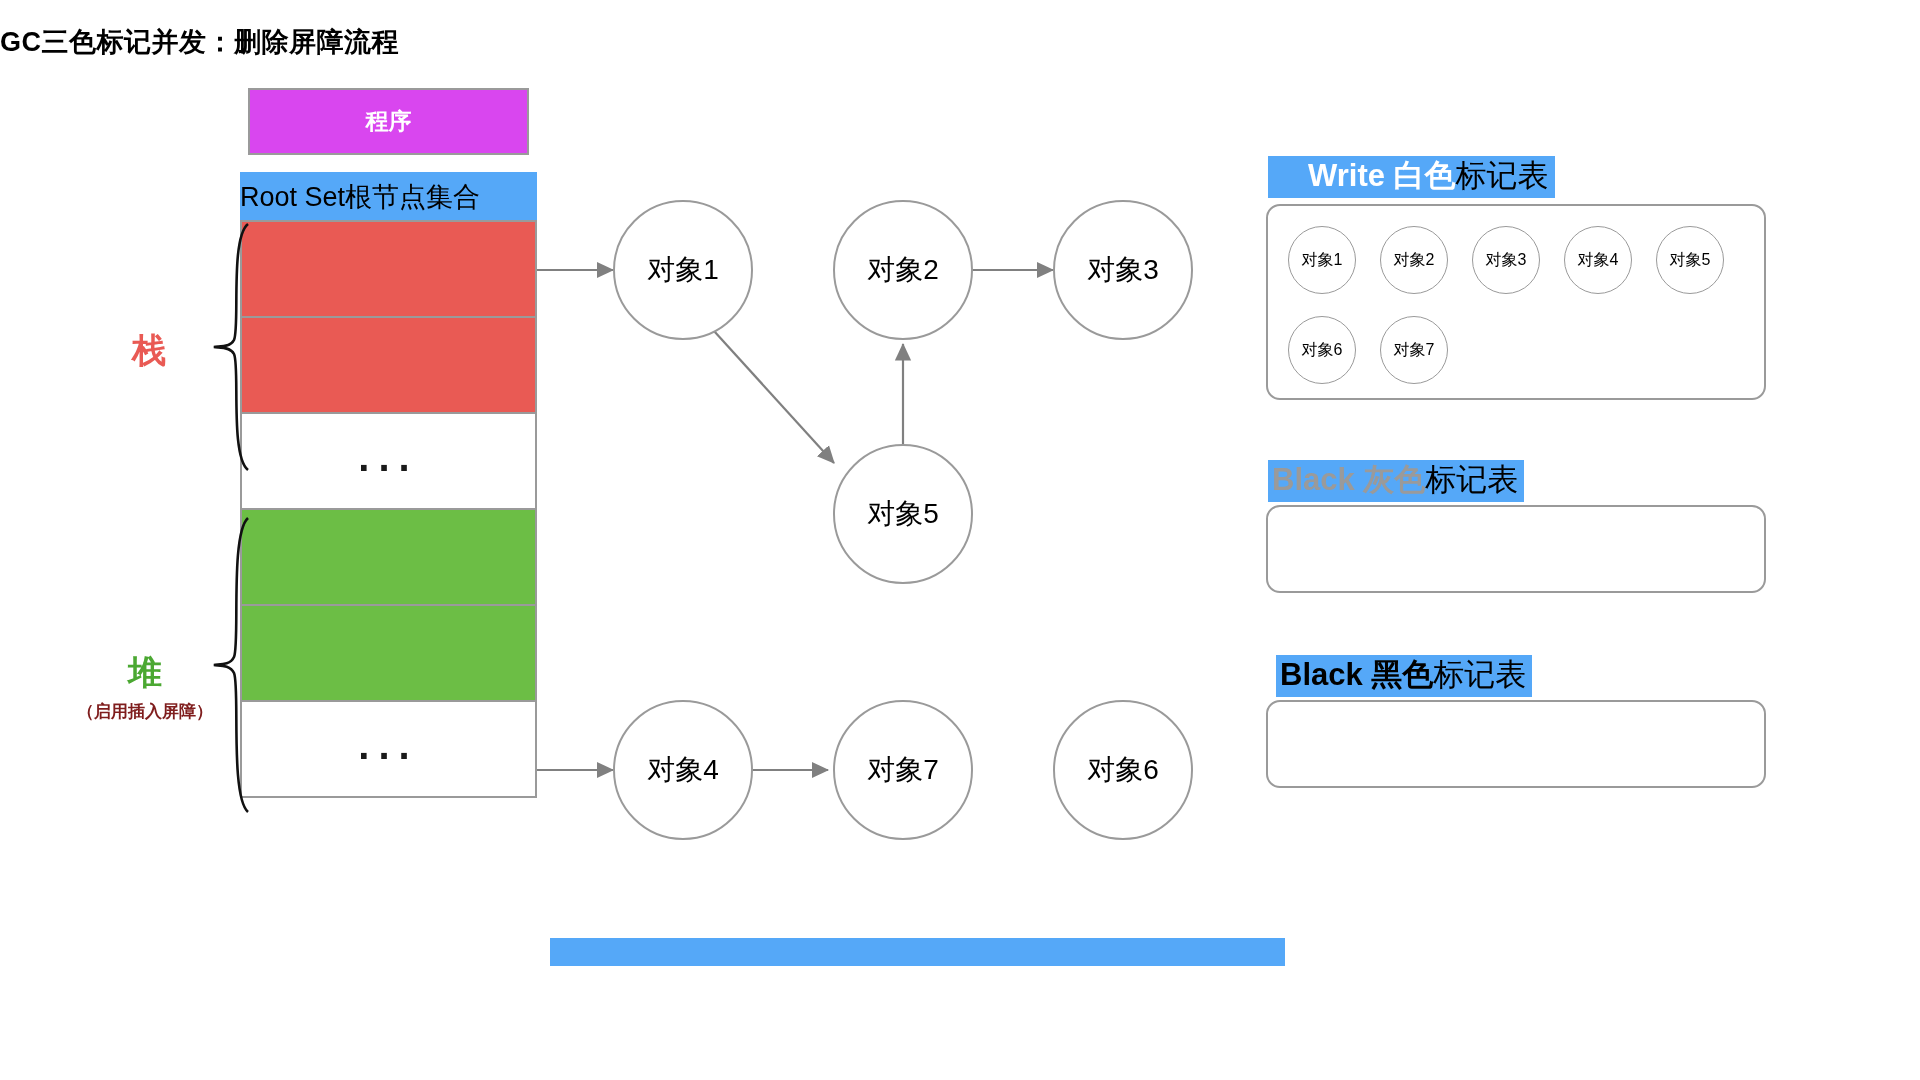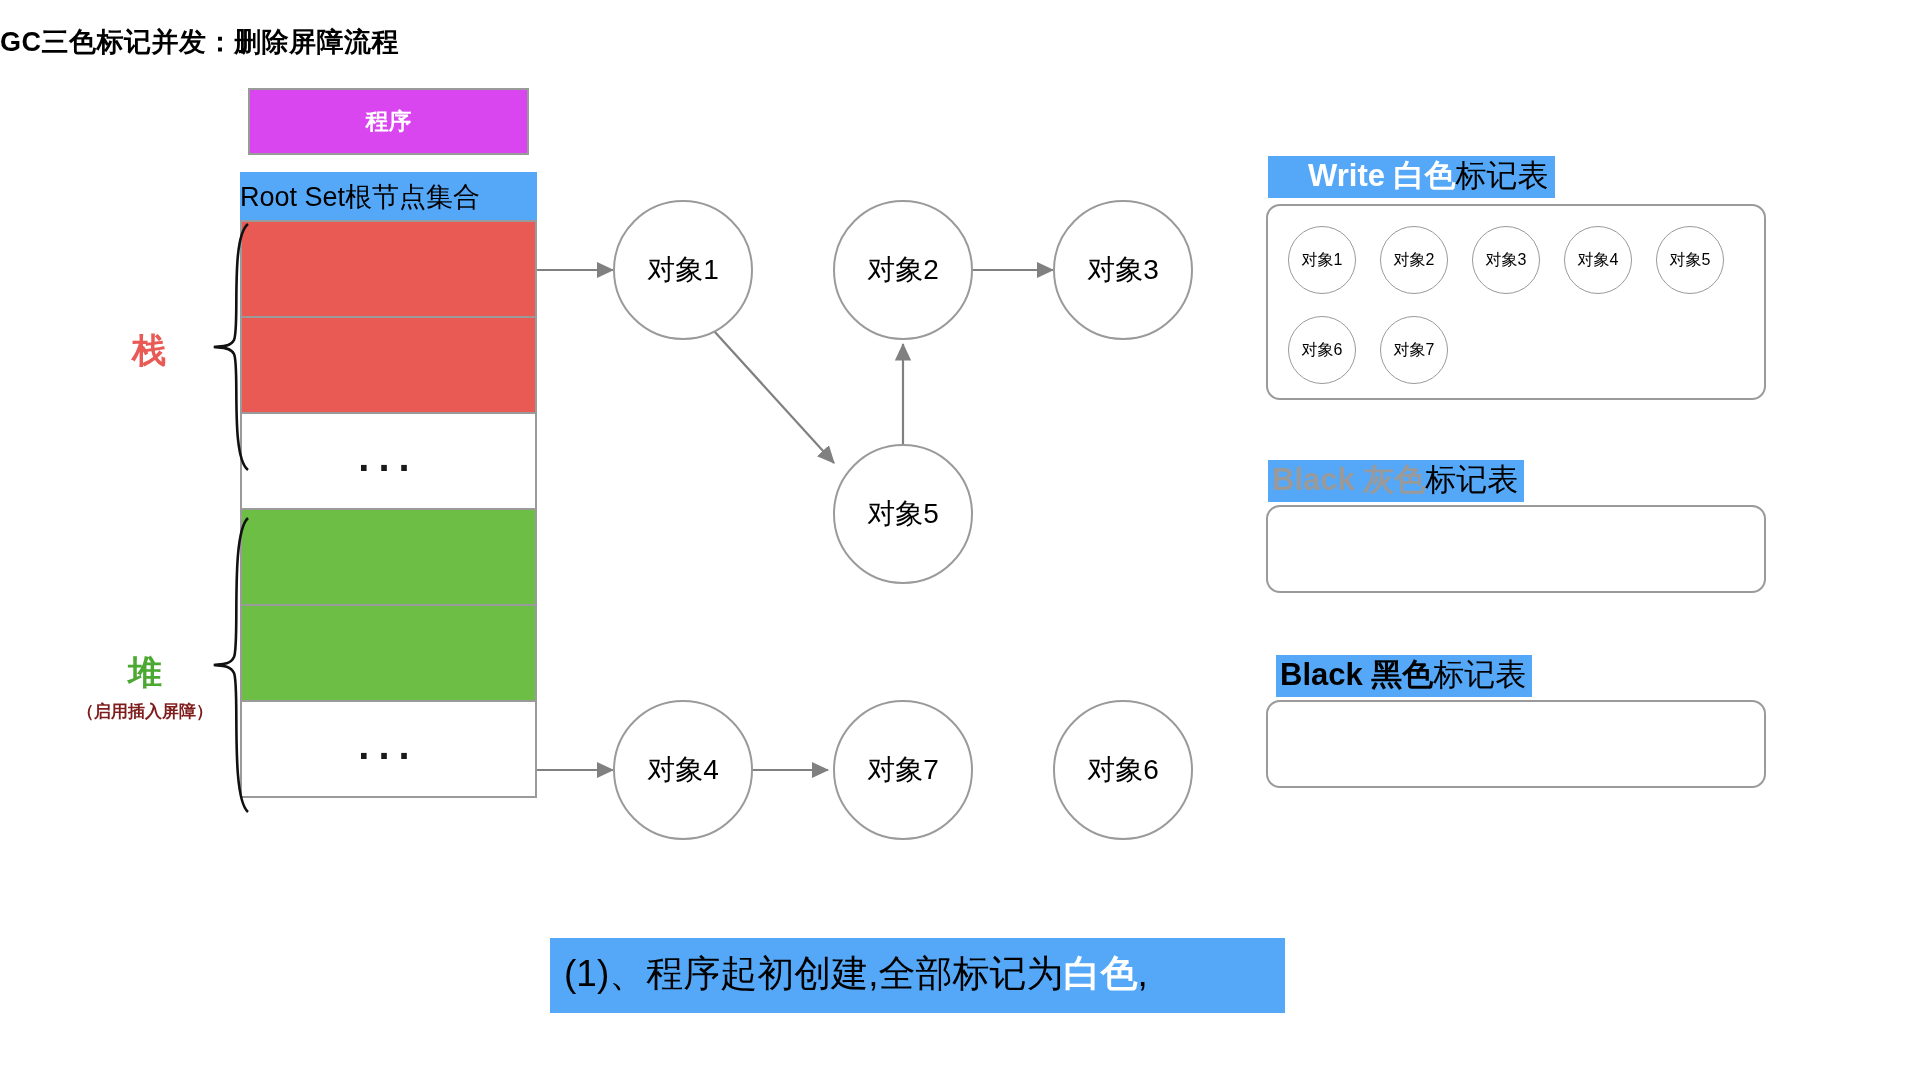--- a/index.html
+++ b/index.html
@@ -294,16 +294,15 @@
     <span class="t-en-grey">Black</span><span class="t-en-grey">&nbsp;</span><span class="t-en-grey">灰色</span><span class="t-cn-black">标记表</span>
   </div>
   <div class="table-body" style="left:1266px; top:505px; width:500px; height:88px;"></div>
 
   <div class="table-title" style="left:1268px; top:655px;margin-left:8px;">
     <span class="t-en-black">Black</span><span class="t-en-black">&nbsp;</span><span class="t-en-black">黑色</span><span class="t-cn-black">标记表</span>
   </div>
   <div class="table-body" style="left:1266px; top:700px; width:500px; height:88px;"></div>
 
   <div id="caption">
-    <div class="l1"><span>(1)、程序起初创建,全部标记为</span><span class="hl">白色</span><span>,</span></div>
   </div>
 
 </div>
 
 </body></html>

